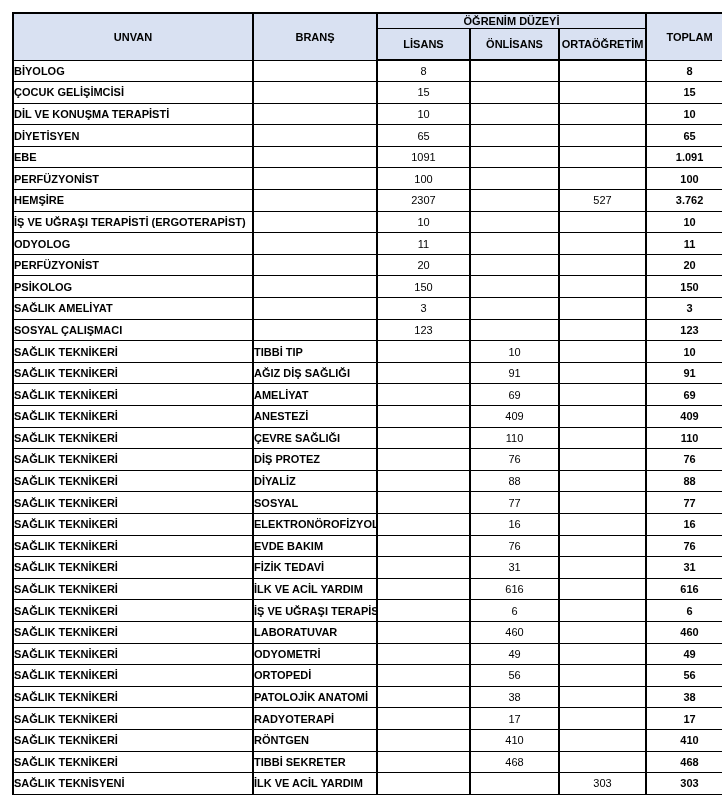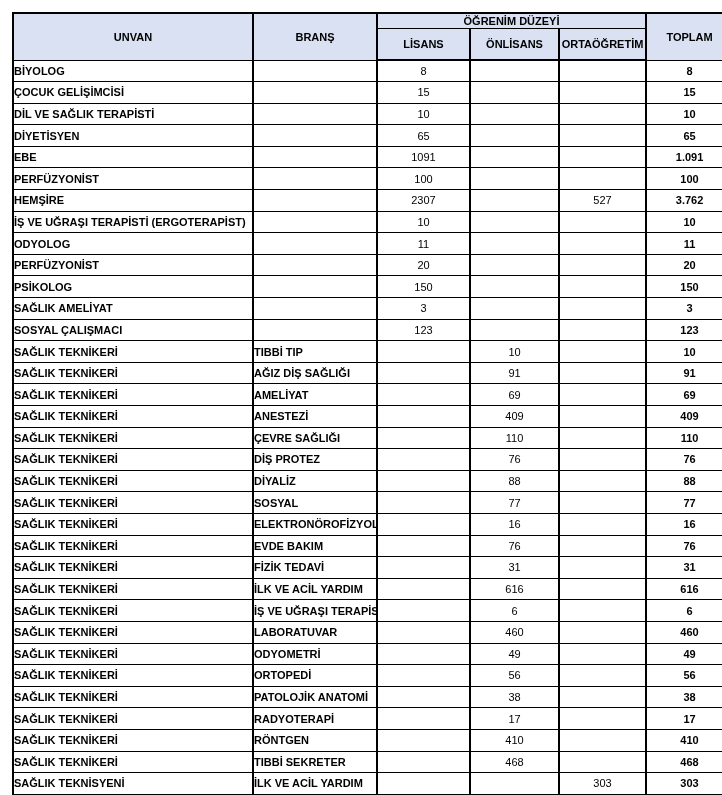--- a/index.html
+++ b/index.html
@@ -97,21 +97,21 @@
         </tr>
         <tr>
           <td class="c-unvan">ÇOCUK GELİŞİMCİSİ</td>
           <td class="c-brans"></td>
           <td class="c-num">15</td>
           <td class="c-num"></td>
           <td class="c-num"></td>
           <td class="c-toplam">15</td>
         </tr>
         <tr>
-          <td class="c-unvan">DİL VE SAĞLIK TERAPİSTİ</td>
+          <td class="c-unvan">DİL VE KONUŞMA TERAPİSTİ</td>
           <td class="c-brans"></td>
           <td class="c-num">10</td>
           <td class="c-num"></td>
           <td class="c-num"></td>
           <td class="c-toplam">10</td>
         </tr>
         <tr>
           <td class="c-unvan">DİYETİSYEN</td>
           <td class="c-brans"></td>
           <td class="c-num">65</td>

